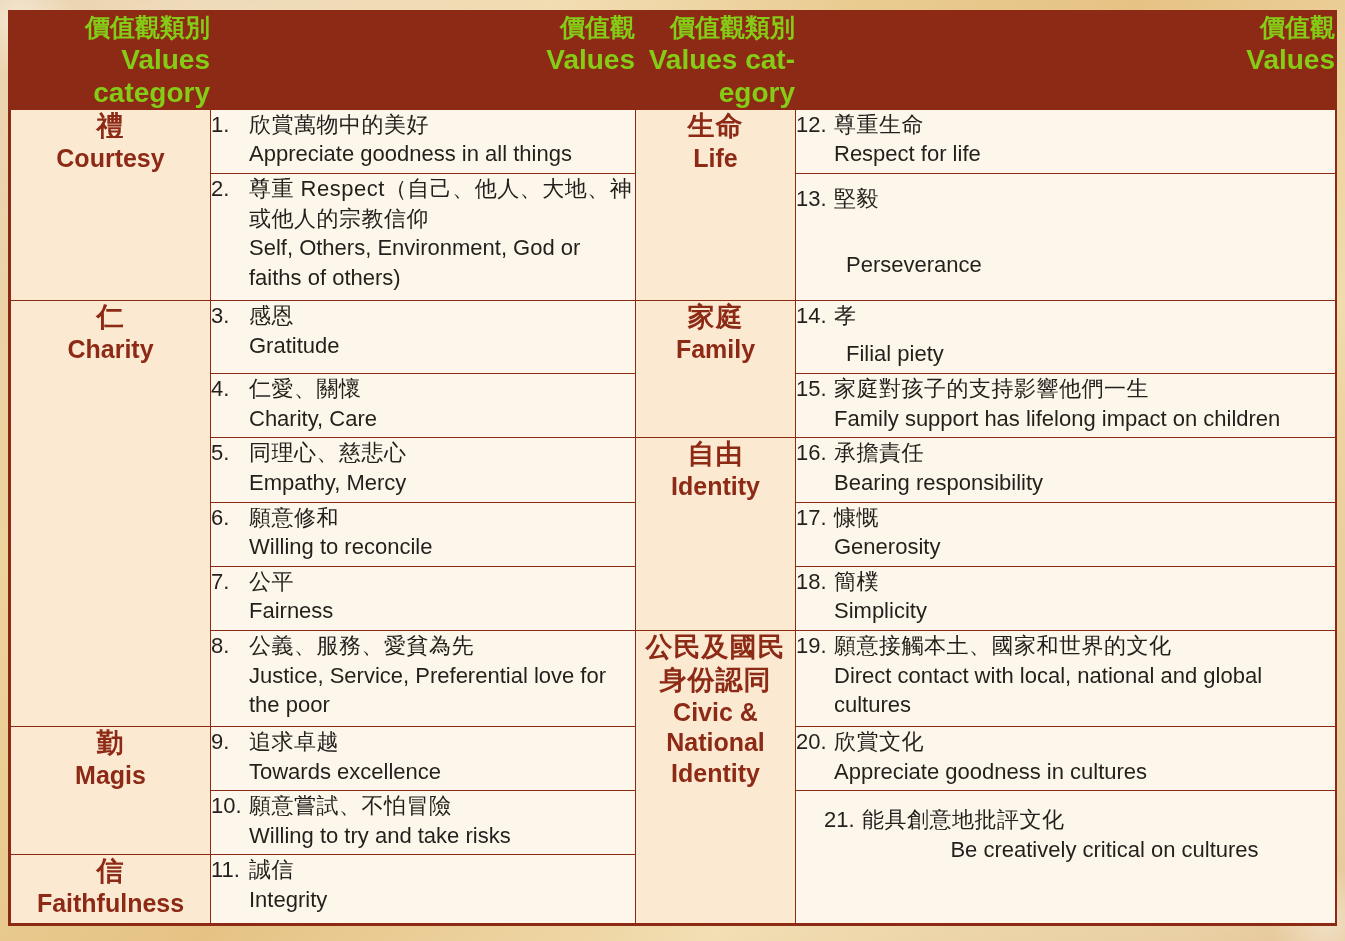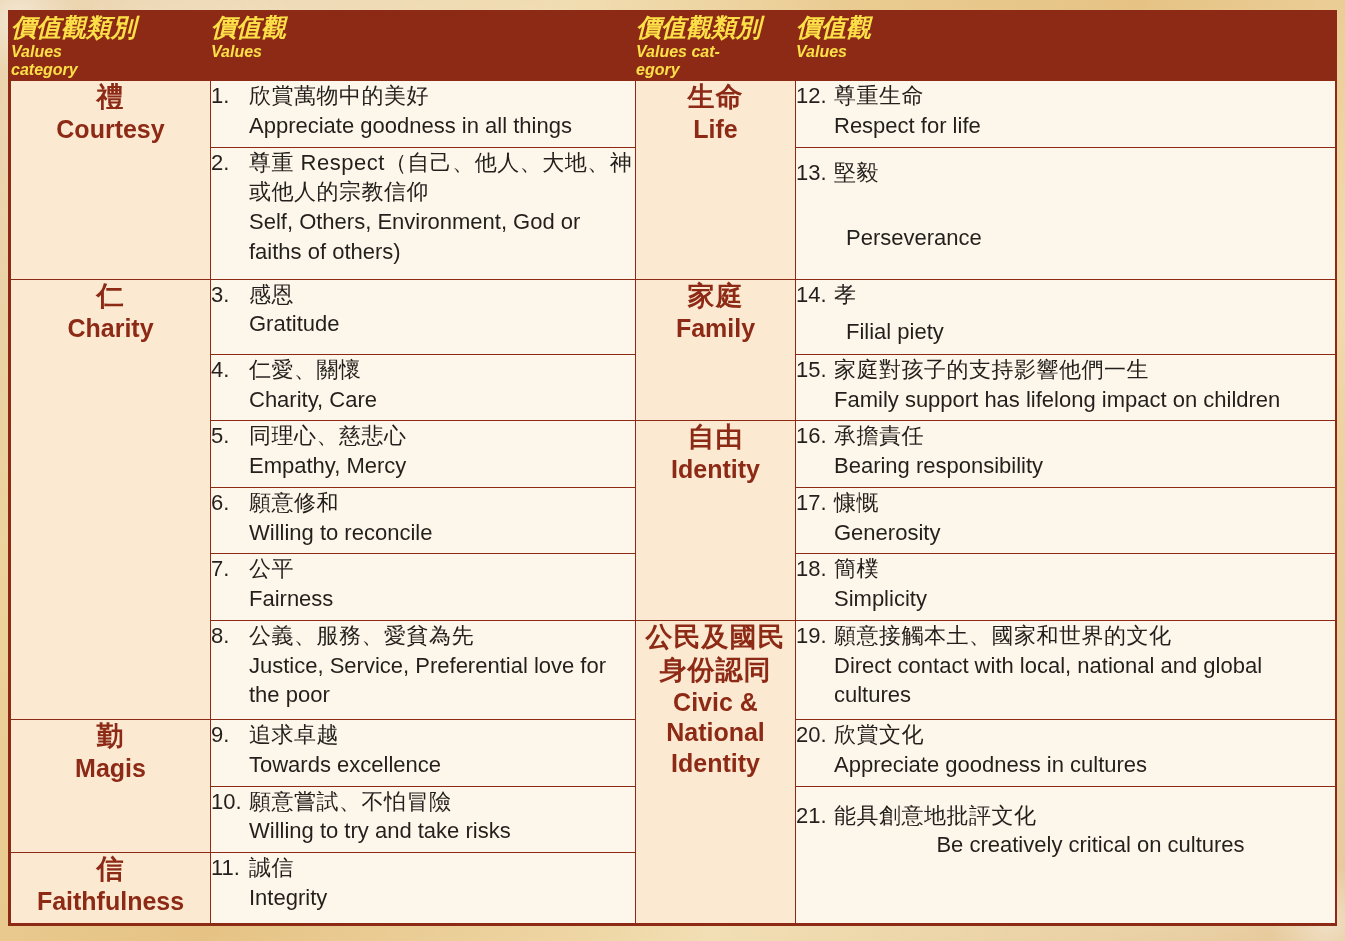--- a/index.html
+++ b/index.html
@@ -38,31 +38,30 @@
     border-collapse: collapse;
     table-layout: fixed;
   }
   table.values td, table.values th {
     border: 1px solid #8d2a16;
     vertical-align: top;
     padding: 0;
   }
   thead th {
     background: #8d2a16;
-    color: #fde047;
-    text-align: left;
+    color: #84cc16;
+    text-align: right;
     font-weight: bold;
     font-size: 24px;
     line-height: 1.18;
     padding: 8px 6px 10px 6px;
     border: 1px solid #8d2a16;
-    font-style: italic;
   }
   thead th .cn { display: block; font-size: 25px; }
-  thead th .en { display: block; font-size: 16px; }
+  thead th .en { display: block; font-size: 28px; }
 
   .cat-cell {
     background: #fbe9d2;
     text-align: center;
     vertical-align: middle;
     color: #8d2a16;
     font-weight: bold;
     padding: 4px 2px;
   }
   .cat-cell .cn {
@@ -386,21 +385,21 @@
           <td class="item-cell">
             <div class="item">
               <span class="num">10.</span>
               <span class="body">
                 <span class="cn">願意嘗試、不怕冒險</span>
                 <span class="en">Willing to try and take risks</span>
               </span>
             </div>
           </td>
           <td class="item-cell" rowspan="2">
-            <div class="item" style="padding-top:14px;">
+            <div class="item" style="padding-top:14px;margin-left:28px;">
               <span class="num">21.</span>
               <span class="body">
                 <span class="cn">能具創意地批評文化</span>
                 <span class="en" style="padding-left:12px;text-align:center;">Be creatively critical on cultures</span>
               </span>
             </div>
           </td>
         </tr>
 
         <tr>

